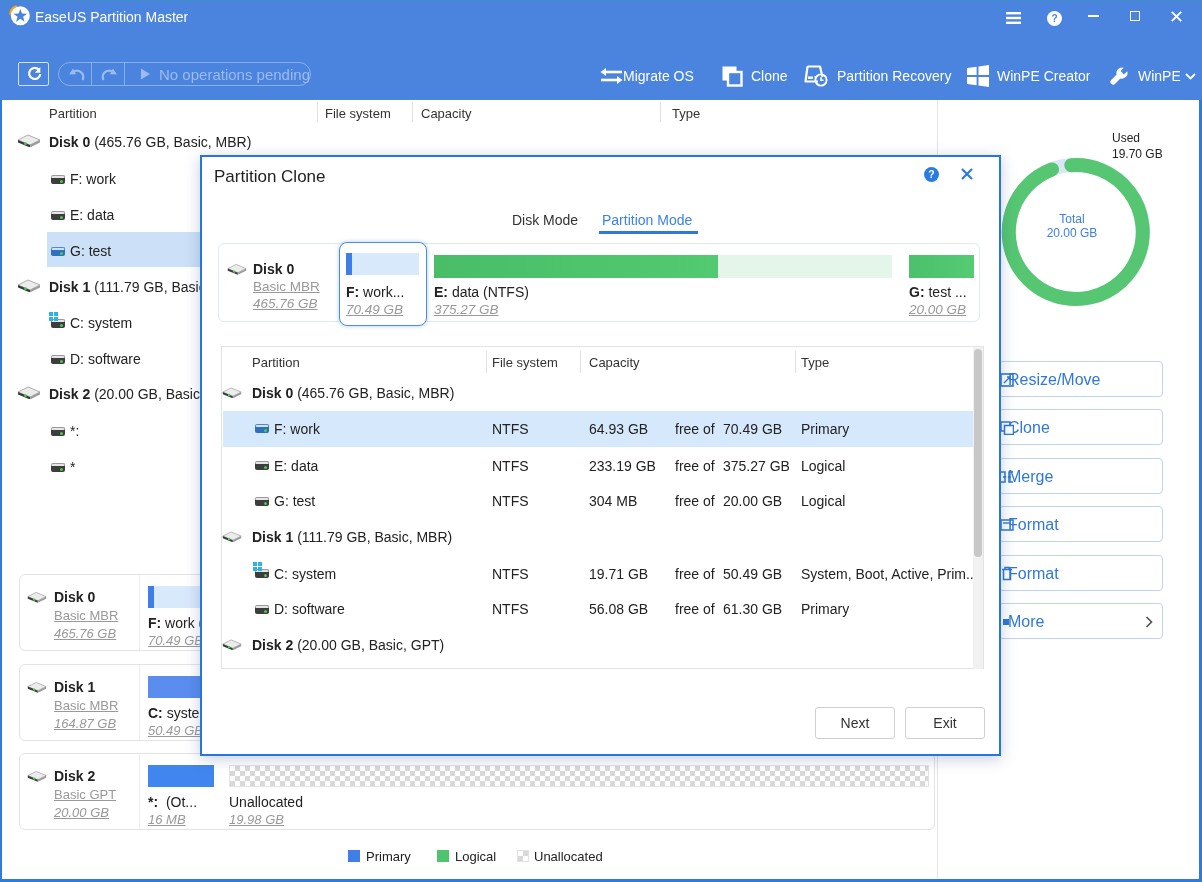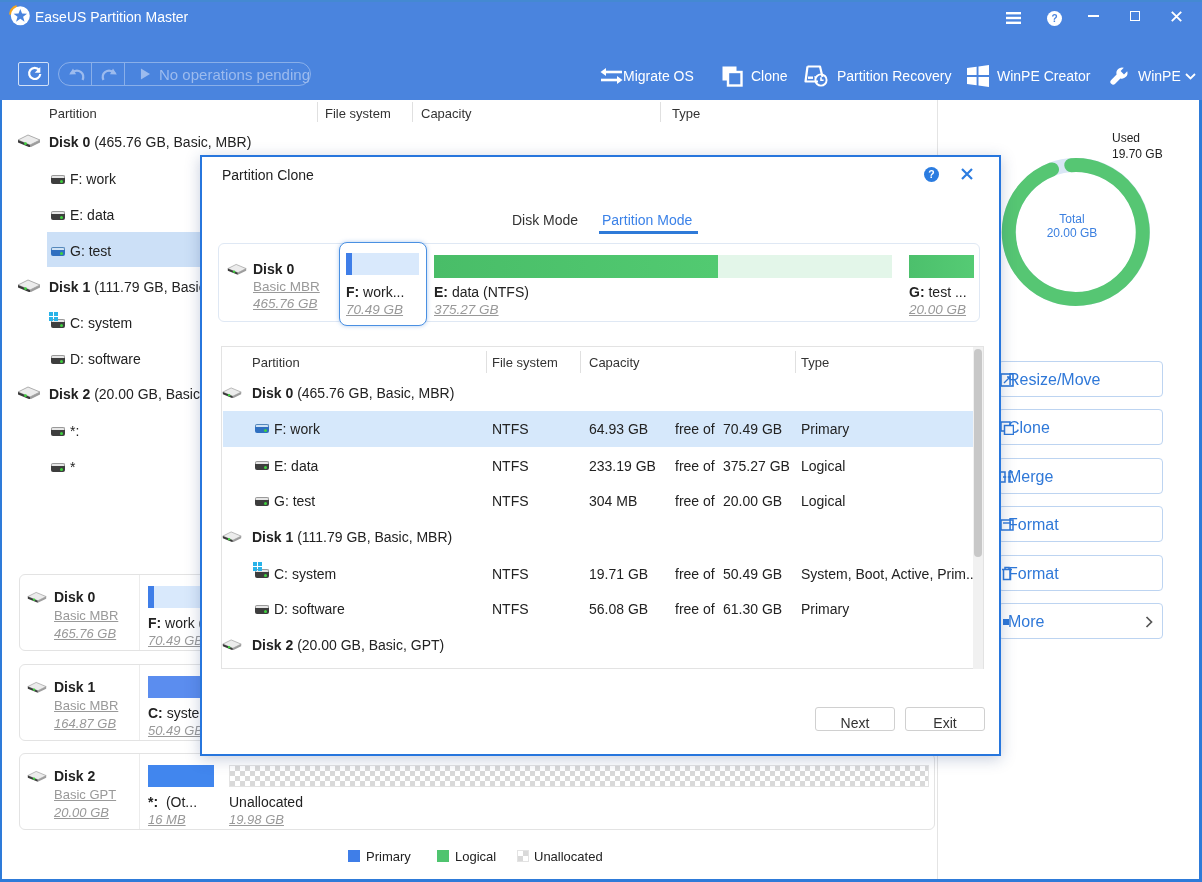--- a/index.html
+++ b/index.html
@@ -35,21 +35,21 @@
 
 .rbtn { position:absolute; left:998px; width:165px; height:36px; border:1px solid #bdd4f1; border-radius:4px; background:#fff; }
 .rbtn .lab { position:absolute; left:9px; top:9px; font-size:16px; color:#2f78d8; }
 
 #dlg { position:absolute; left:200px; top:155px; width:801px; height:601px; background:#fff; border:2px solid #2776dd; box-shadow:0 3px 14px rgba(30,60,120,0.25); }
 .tab { position:absolute; top:55px; font-size:14px; }
 
 #dbar { position:absolute; left:16px; top:86px; width:762px; height:79px; border:1px solid #dfe8f4; border-radius:6px; background:#fff; }
 
 #dtable { position:absolute; left:19px; top:189px; width:763px; height:323px; border:1px solid #e3e3e3; background:#fff; }
-.btn { position:absolute; width:80px; height:24px; border:1px solid #d0d0d0; border-radius:3px; background:#fff; font-size:14px; color:#333; text-align:center; line-height:30px; }
+.btn { position:absolute; width:80px; height:32px; border:1px solid #d0d0d0; border-radius:3px; background:#fff; font-size:14px; color:#333; text-align:center; line-height:30px; }
 
 .pic { position:absolute; width:14px; height:9px; }
 .pic .t { position:absolute; left:0; top:0; width:14px; height:4px; background:#e6e6e6; border:1px solid #9a9a9a; border-bottom:none; border-radius:2px 2px 0 0; }
 .pic .b { position:absolute; left:0; top:3px; width:14px; height:6px; background:#3d3d3d; border-radius:0 0 2px 2px; }
 .pic .led { position:absolute; right:2px; top:5px; width:3px; height:3px; background:#3fd23f; border-radius:50%; }
 .pic.blue .t { background:#cfe2f5; border-color:#5588bb; }
 .pic.blue .b { background:#2f6fc0; }
 .checker { background:repeating-conic-gradient(#d9d9d9 0% 25%, #ffffff 0% 50%); background-size:10px 10px; border:1px solid #e3e3e3; }
 .dico { position:absolute; width:24px; height:13px; }
 </style>
@@ -337,21 +337,21 @@
     <span class="lab">More</span>
   <svg style="position:absolute;left:4px;top:15px" width="6" height="6" viewBox="0 0 6 6">
       <rect x="0" y="0" width="6" height="6" fill="#2f78d8"></rect>
     </svg>
   <svg style="position:absolute;left:146px;top:12px" width="8" height="12" viewBox="0 0 8 12">
       <path d="M1.5 1 L6.5 6 L1.5 11" stroke="#555" stroke-width="1.7" fill="none"></path>
     </svg>
 </div>
 
 <div id="dlg">
-  <div class="row" style="left:20px;top:10px;font-size:14px">Partition Clone</div>
+  <div class="row" style="left:12px;top:10px;font-size:17px">Partition Clone</div>
   <svg class="abs" style="left:722px;top:10px" width="15" height="15" viewBox="0 0 15 15">
       <circle cx="7.5" cy="7.5" r="7.5" fill="#2b7ce0"></circle>
       <text x="7.5" y="11.2" font-size="10.5" font-weight="bold" fill="#fff" text-anchor="middle" font-family="Liberation Sans">?</text>
     </svg>
   <svg class="abs" style="left:759px;top:11px" width="12" height="12" viewBox="0 0 12 12">
       <path d="M1 1 L11 11 M11 1 L1 11" stroke="#2b7ce0" stroke-width="2.2"></path>
     </svg>
   <div class="tab" style="left:310px;color:#333">Disk Mode</div>
   <div class="tab" style="left:400px;color:#3b82e8">Partition Mode</div>
   <div class="abs" style="left:397px;top:74px;width:99px;height:3px;background:#2f7ad8"></div>

